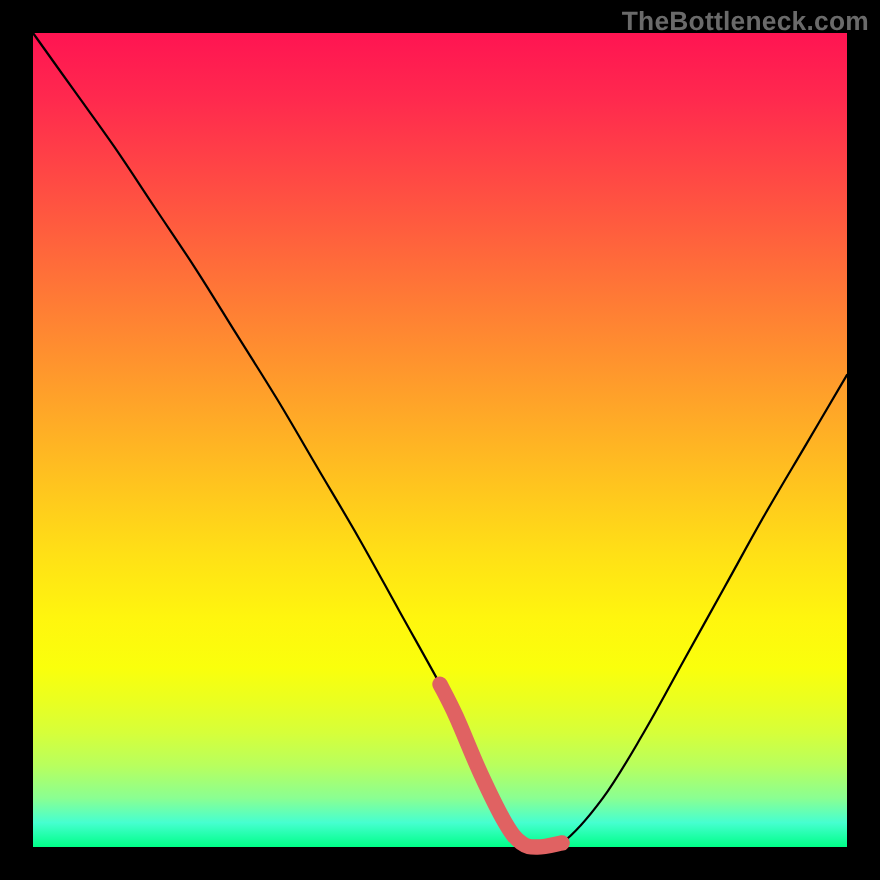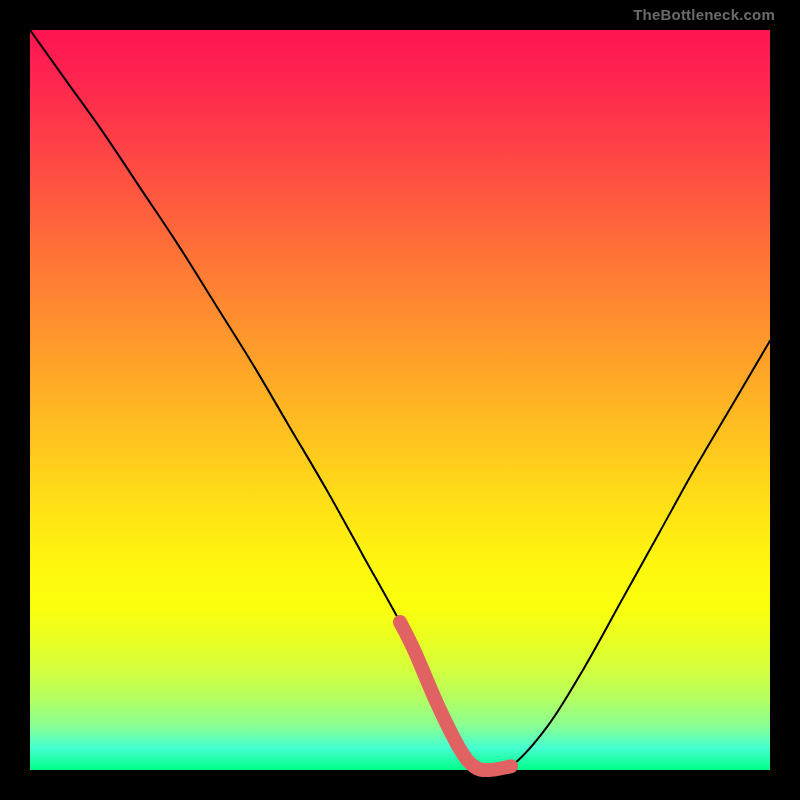--- a/index.html
+++ b/index.html
@@ -31,23 +31,23 @@
       #eaff20 82%,
       #d6ff3a 86%,
       #b8ff5e 90%,
       #8aff92 94%,
       #46ffd0 97%,
       #00ff88 100%);
   }
   .watermark {
     position: absolute;
     top: 6px;
-    right: 25px;
+    right: 10px;
     font-family: Arial, Helvetica, sans-serif;
-    font-size: 15px;
+    font-size: 24px;
     font-weight: bold;
     color: #6a6a6a;
     letter-spacing: 0.2px;
   }
   svg.curve {
     position: absolute;
     left: 0; top: 0;
     width: 740px; height: 740px;
     overflow: visible;
   }

